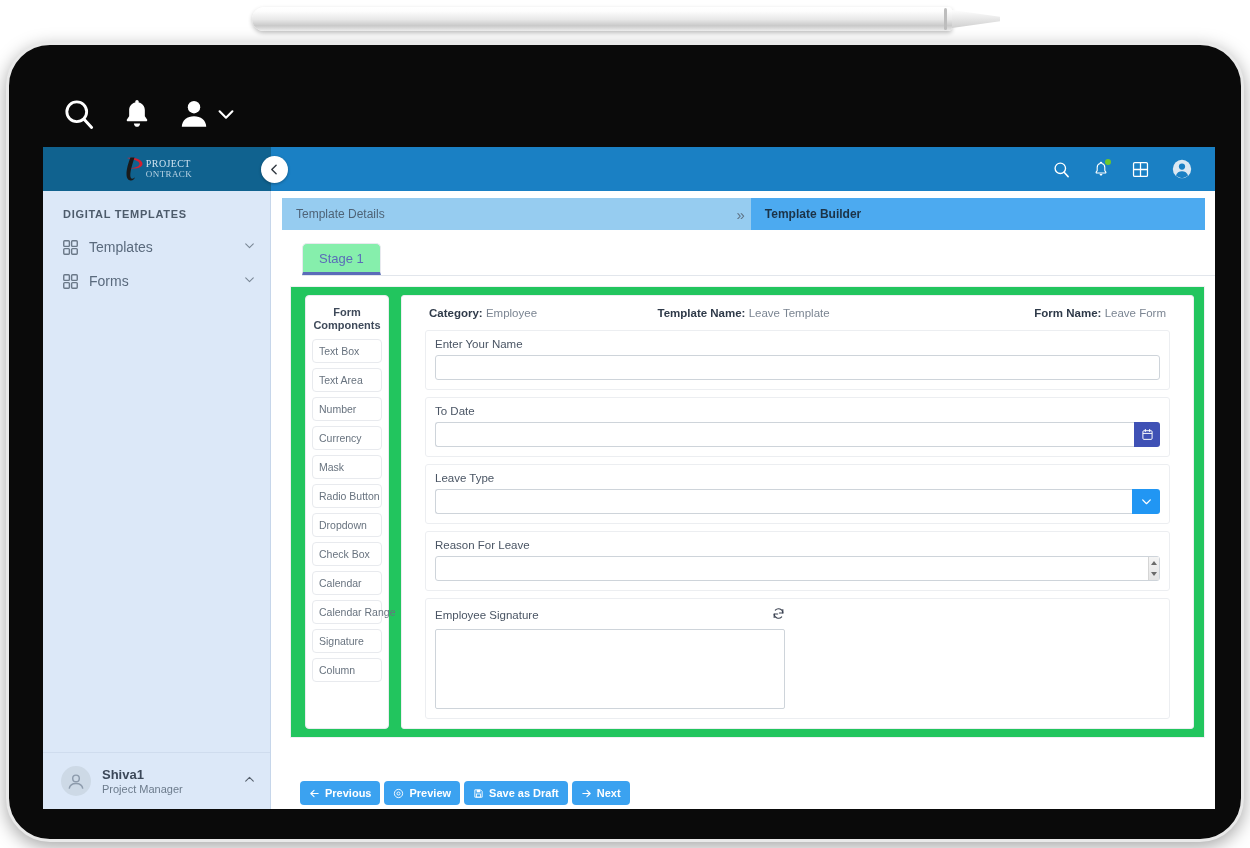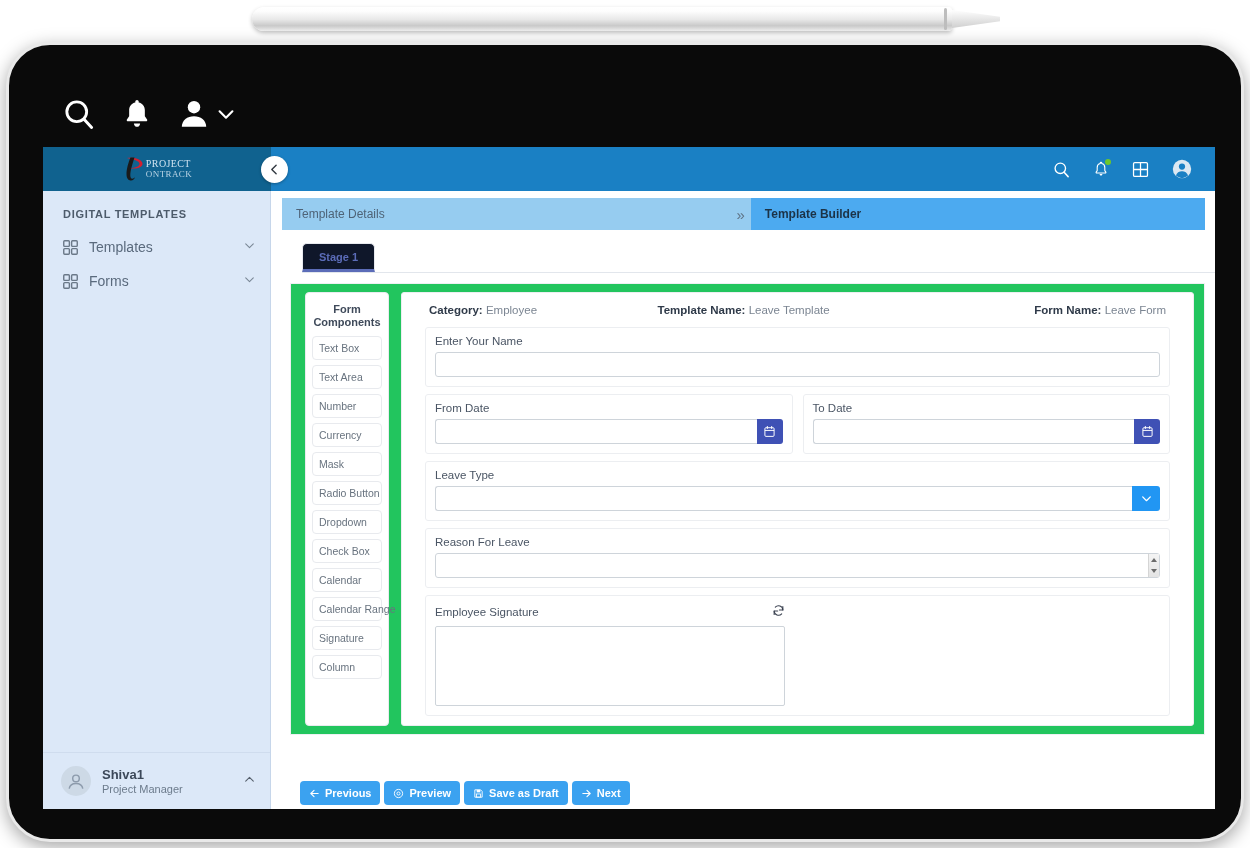--- a/index.html
+++ b/index.html
@@ -157,23 +157,23 @@
     display:flex; align-items:center; justify-content:center;
     background:#96ccf0; color:#5f7487;
     font-size:15px; padding:0 8px; letter-spacing:-2px;
   }
 
   #tabstrip {
     margin:13px 0 0 30px; display:flex;
     border-bottom:1px solid #e2e6ec;
   }
   .tab {
-    font-size:11px; font-weight:bold; color:#5b6cb8;
+    font-size:13px; font-weight:normal; color:#5b6cb8;
     padding:7px 16px 6px 16px;
-    background:#0f172a;
+    background:#86efac;
     border:1px solid #e8eaef; border-bottom:none;
     border-radius:5px 5px 0 0;
     border-bottom:3px solid #5b6cb8;
     cursor:pointer;
   }
   #tabstrip .filler { flex:1 1 auto; }
 
   #builder {
     margin:10px 10px 0 18px;
     height:452px;
@@ -497,34 +497,20 @@
               <span>Leave Form</span>
             </div>
           </div>
 
           <div class="fgroup">
             <span class="flabel">Enter Your Name</span>
             <input class="finput" type="text" value="" style="">
           </div>
 
           <div class="row2">
-            <div class="fgroup">
-              <span class="flabel">From Date</span>
-              <div class="date-wrap">
-                <input class="finput" type="text" value="" style="">
-                <span class="date-btn">
-                  <svg width="13" height="13" viewBox="0 0 24 24">
-                    <rect x="3.5" y="5" width="17" height="16" rx="2" fill="none" stroke="#ffffff" stroke-width="1.8"></rect>
-                    <line x1="3.5" y1="10" x2="20.5" y2="10" stroke="#ffffff" stroke-width="1.8"></line>
-                    <line x1="8" y1="2.6" x2="8" y2="6.6" stroke="#ffffff" stroke-width="1.8" stroke-linecap="round"></line>
-                    <line x1="16" y1="2.6" x2="16" y2="6.6" stroke="#ffffff" stroke-width="1.8" stroke-linecap="round"></line>
-                  </svg>
-                </span>
-              </div>
-            </div>
             <div class="fgroup">
               <span class="flabel">To Date</span>
               <div class="date-wrap">
                 <input class="finput" type="text" value="" style="">
                 <span class="date-btn">
                   <svg width="13" height="13" viewBox="0 0 24 24">
                     <rect x="3.5" y="5" width="17" height="16" rx="2" fill="none" stroke="#ffffff" stroke-width="1.8"></rect>
                     <line x1="3.5" y1="10" x2="20.5" y2="10" stroke="#ffffff" stroke-width="1.8"></line>
                     <line x1="8" y1="2.6" x2="8" y2="6.6" stroke="#ffffff" stroke-width="1.8" stroke-linecap="round"></line>
                     <line x1="16" y1="2.6" x2="16" y2="6.6" stroke="#ffffff" stroke-width="1.8" stroke-linecap="round"></line>

